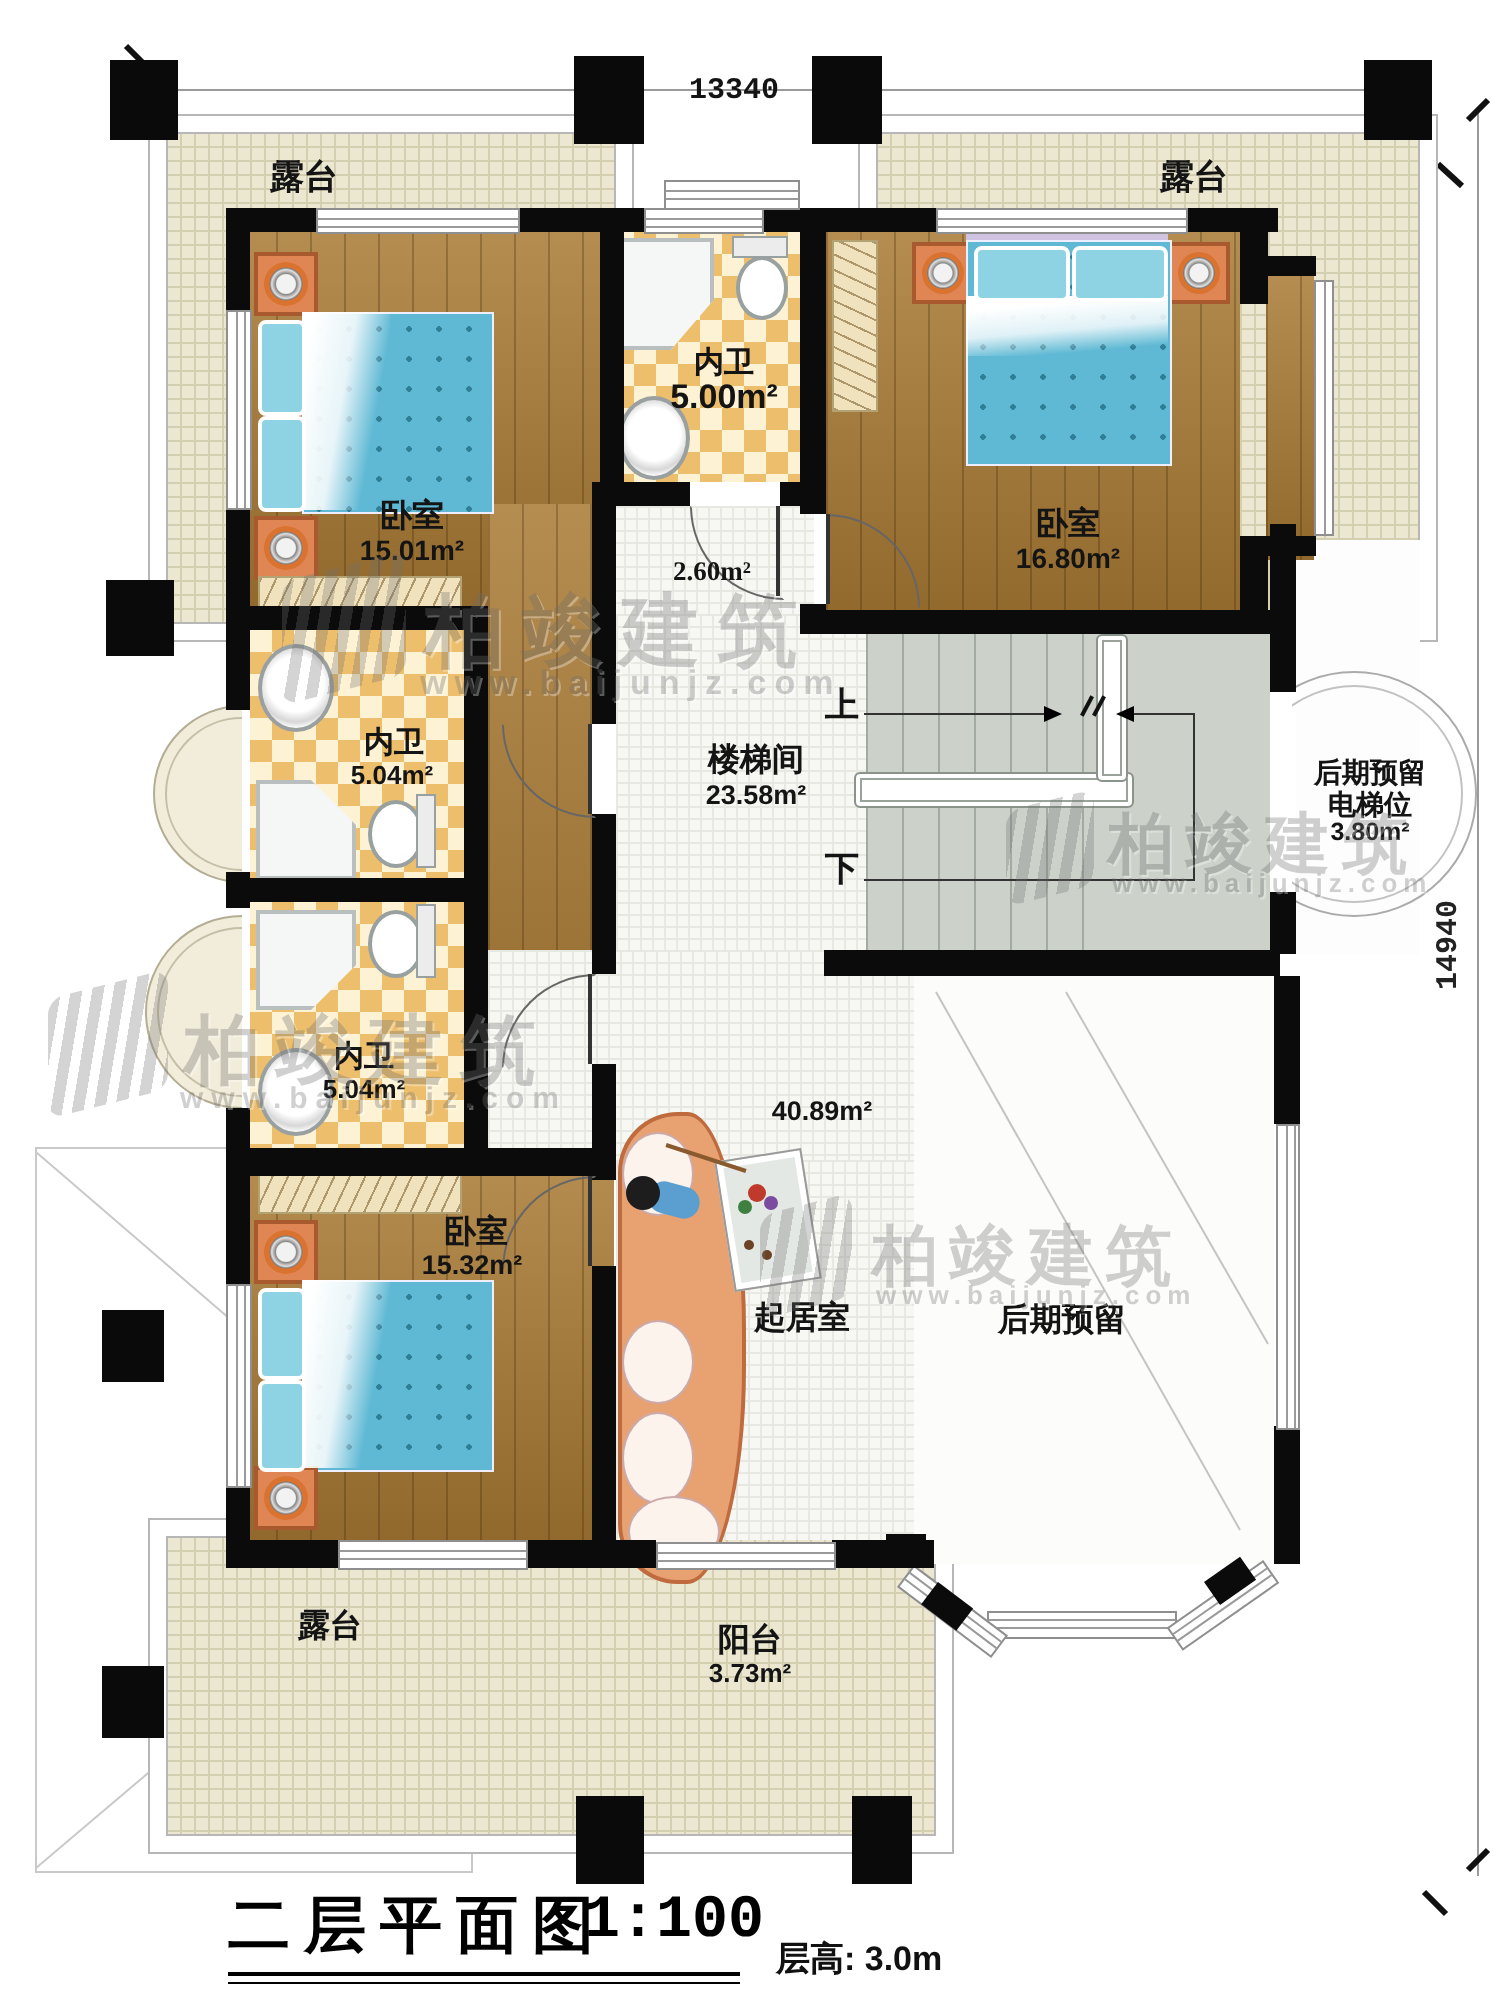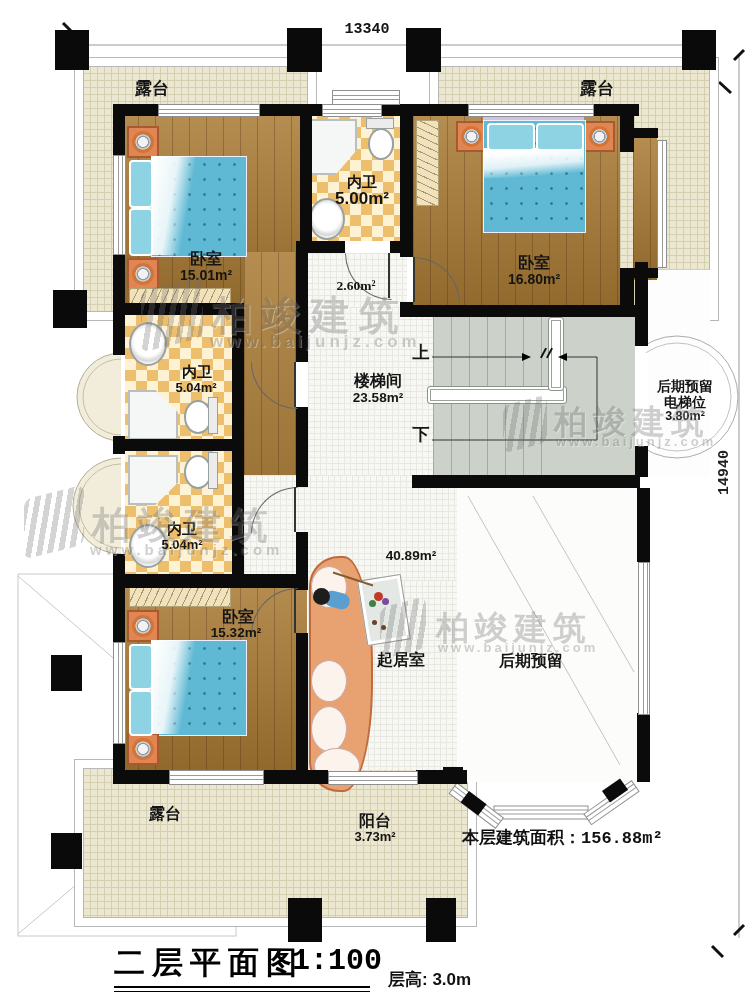--- a/index.html
+++ b/index.html
@@ -328,26 +328,23 @@
   <div class="lbl" style="left:182px;top:538px;font-size:13px;">5.04m²</div>
   <div class="lbl" style="left:238px;top:608px;font-size:16px;">卧室</div>
   <div class="lbl" style="left:236px;top:626px;font-size:13.5px;">15.32m²</div>
   <div class="lbl" style="left:411px;top:549px;font-size:13.5px;">40.89m²</div>
   <div class="lbl" style="left:401px;top:651px;font-size:16px;">起居室</div>
   <div class="lbl" style="left:531px;top:652px;font-size:16px;">后期预留</div>
   <div class="lbl" style="left:165px;top:805px;font-size:16px;">露台</div>
   <div class="lbl" style="left:375px;top:812px;font-size:16px;">阳台</div>
   <div class="lbl" style="left:375px;top:830px;font-size:13px;">3.73m²</div>
 
-  <div class="lbl" style="left:367px;top:22px;font-size:15px;font-family:'Liberation Mono','DejaVu Sans Mono',monospace;">13340</div>
+  <div class="lbl" style="left:367px;top:38px;font-size:15px;font-family:'Liberation Mono','DejaVu Sans Mono',monospace;">13340</div>
   <div class="dim" style="left:716px;top:450px;font-size:15px;writing-mode:vertical-rl;transform:rotate(180deg);font-family:'Liberation Mono','DejaVu Sans Mono',monospace;">14940</div>
 
-  <div class="abs" style="left:462px;top:826px;font-size:17px;font-weight:bold;color:#111;z-index:30;white-space:nowrap;">
-    <span>本层建筑面积：</span><span style="font-family:'Liberation Mono','DejaVu Sans Mono',monospace;">156.88m²</span>
-  </div>
 
   <div class="abs" style="left:114px;top:942px;font-size:31px;font-weight:bold;letter-spacing:7px;color:#000;z-index:30;">二层平面图</div>
   <div class="abs" style="left:292px;top:944px;font-size:30px;font-weight:bold;color:#000;z-index:30;font-family:'Liberation Mono','DejaVu Sans Mono',monospace;">1:100</div>
   <div class="titleU" style="left:114px;top:986px;width:256px;"></div>
   <div class="abs" style="left:388px;top:968px;font-size:17px;font-weight:bold;color:#111;z-index:30;">层高: 3.0m</div>
 
   <div class="wmlogo" style="left:141px;top:283px;width:62px;height:62px;"></div>
   <div class="wm" style="left:212px;top:288px;font-size:40px;letter-spacing:9px;">柏竣建筑</div>
   <div class="wm" style="left:210px;top:332px;font-size:17px;letter-spacing:4px;">www.baijunjz.com</div>
 

